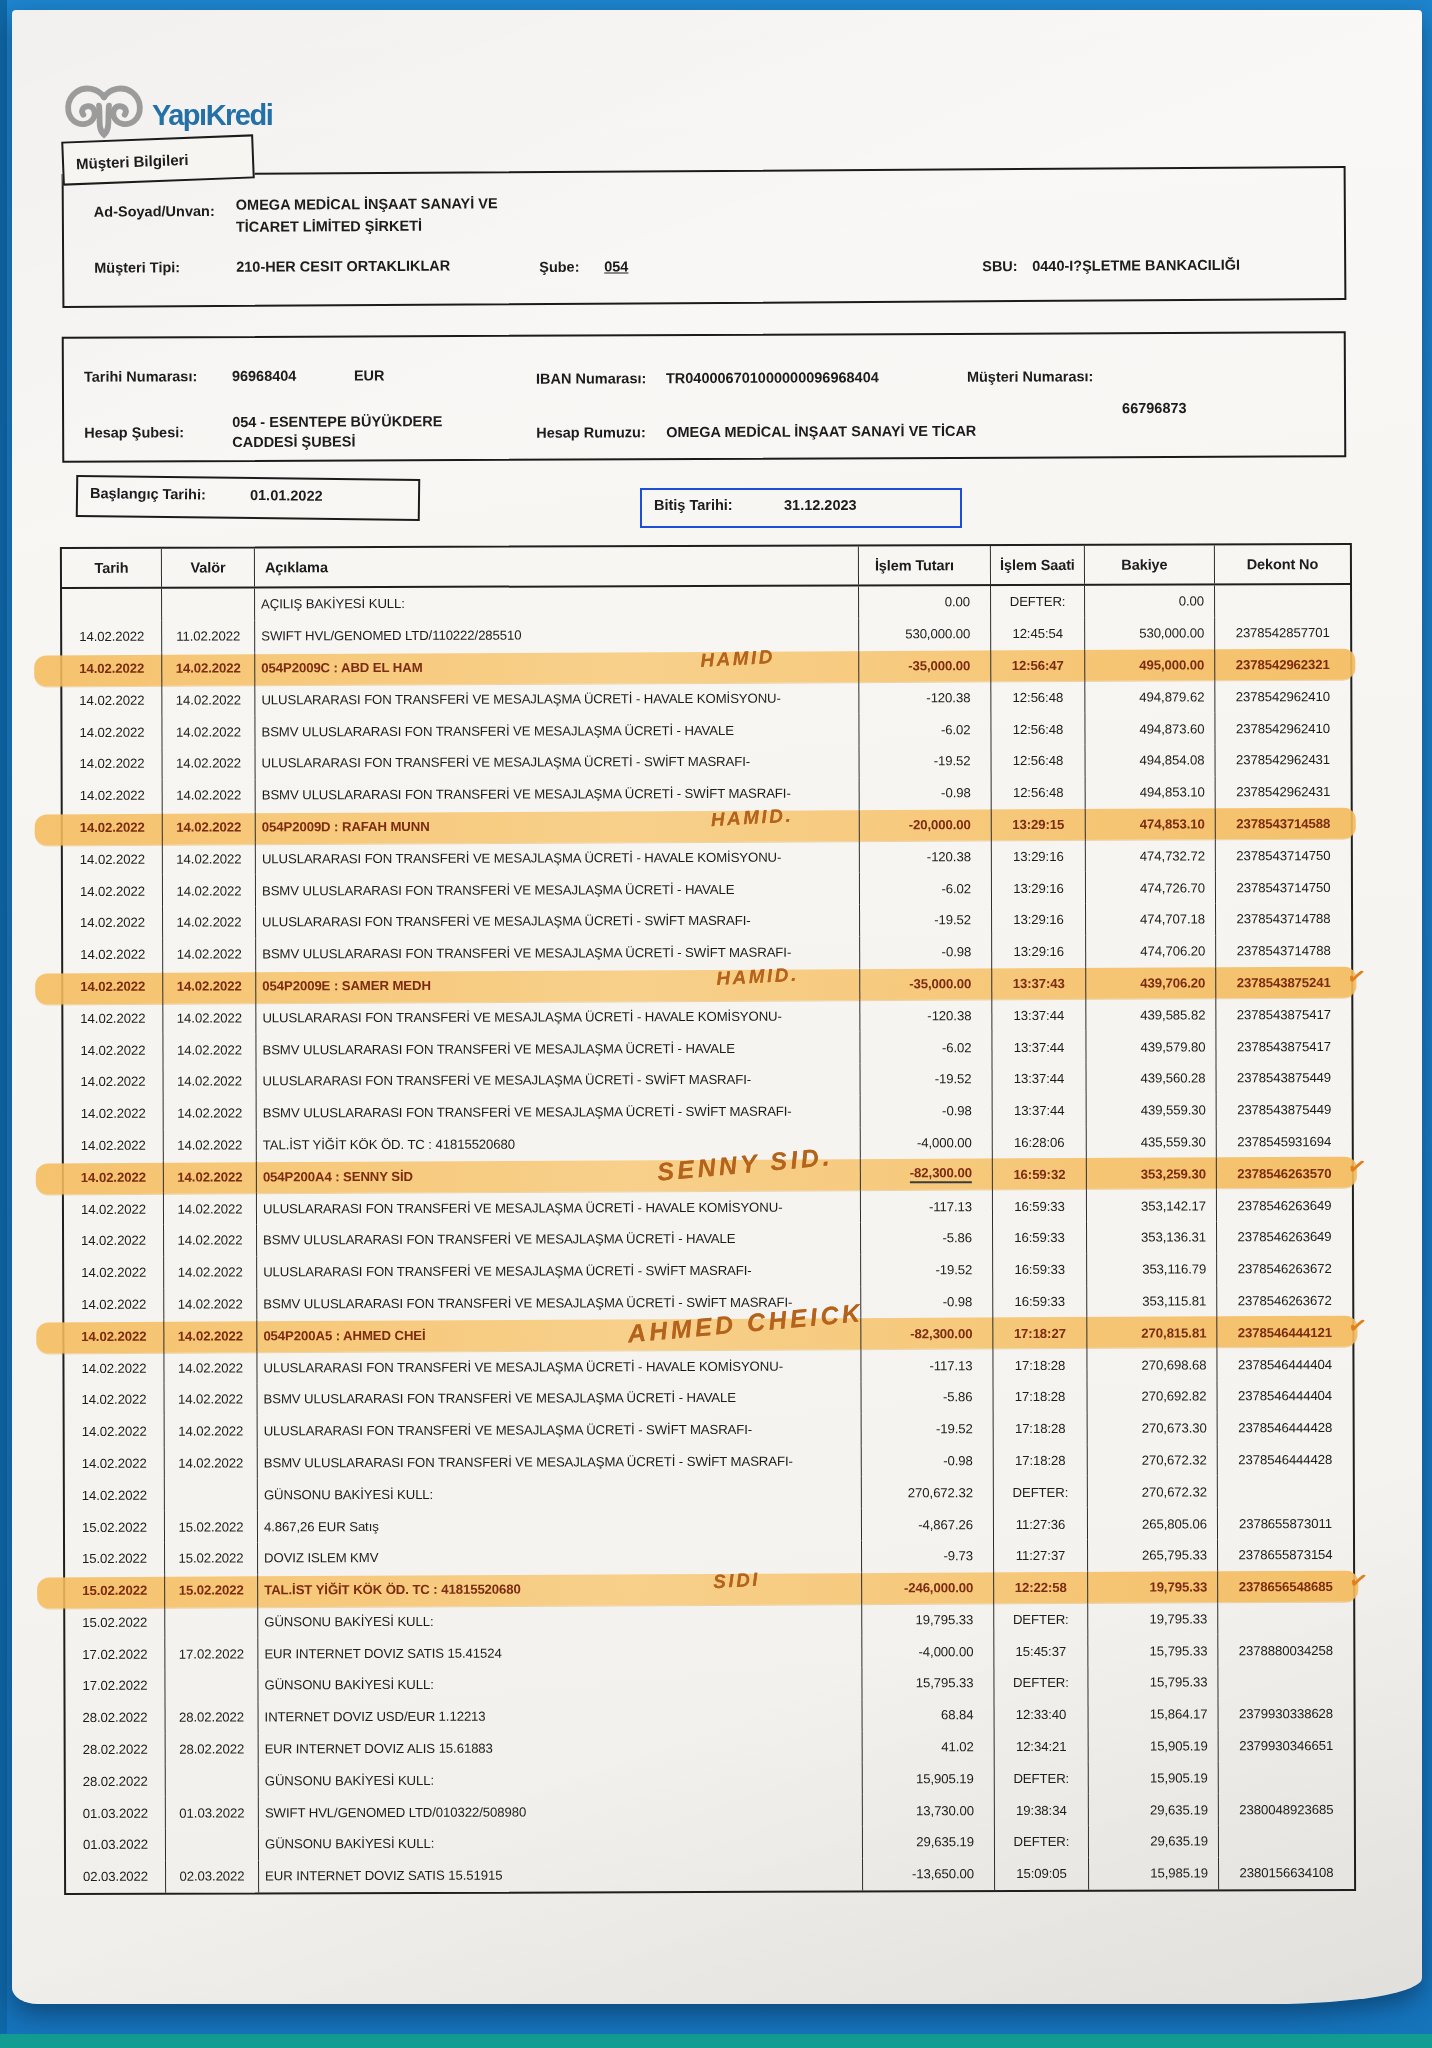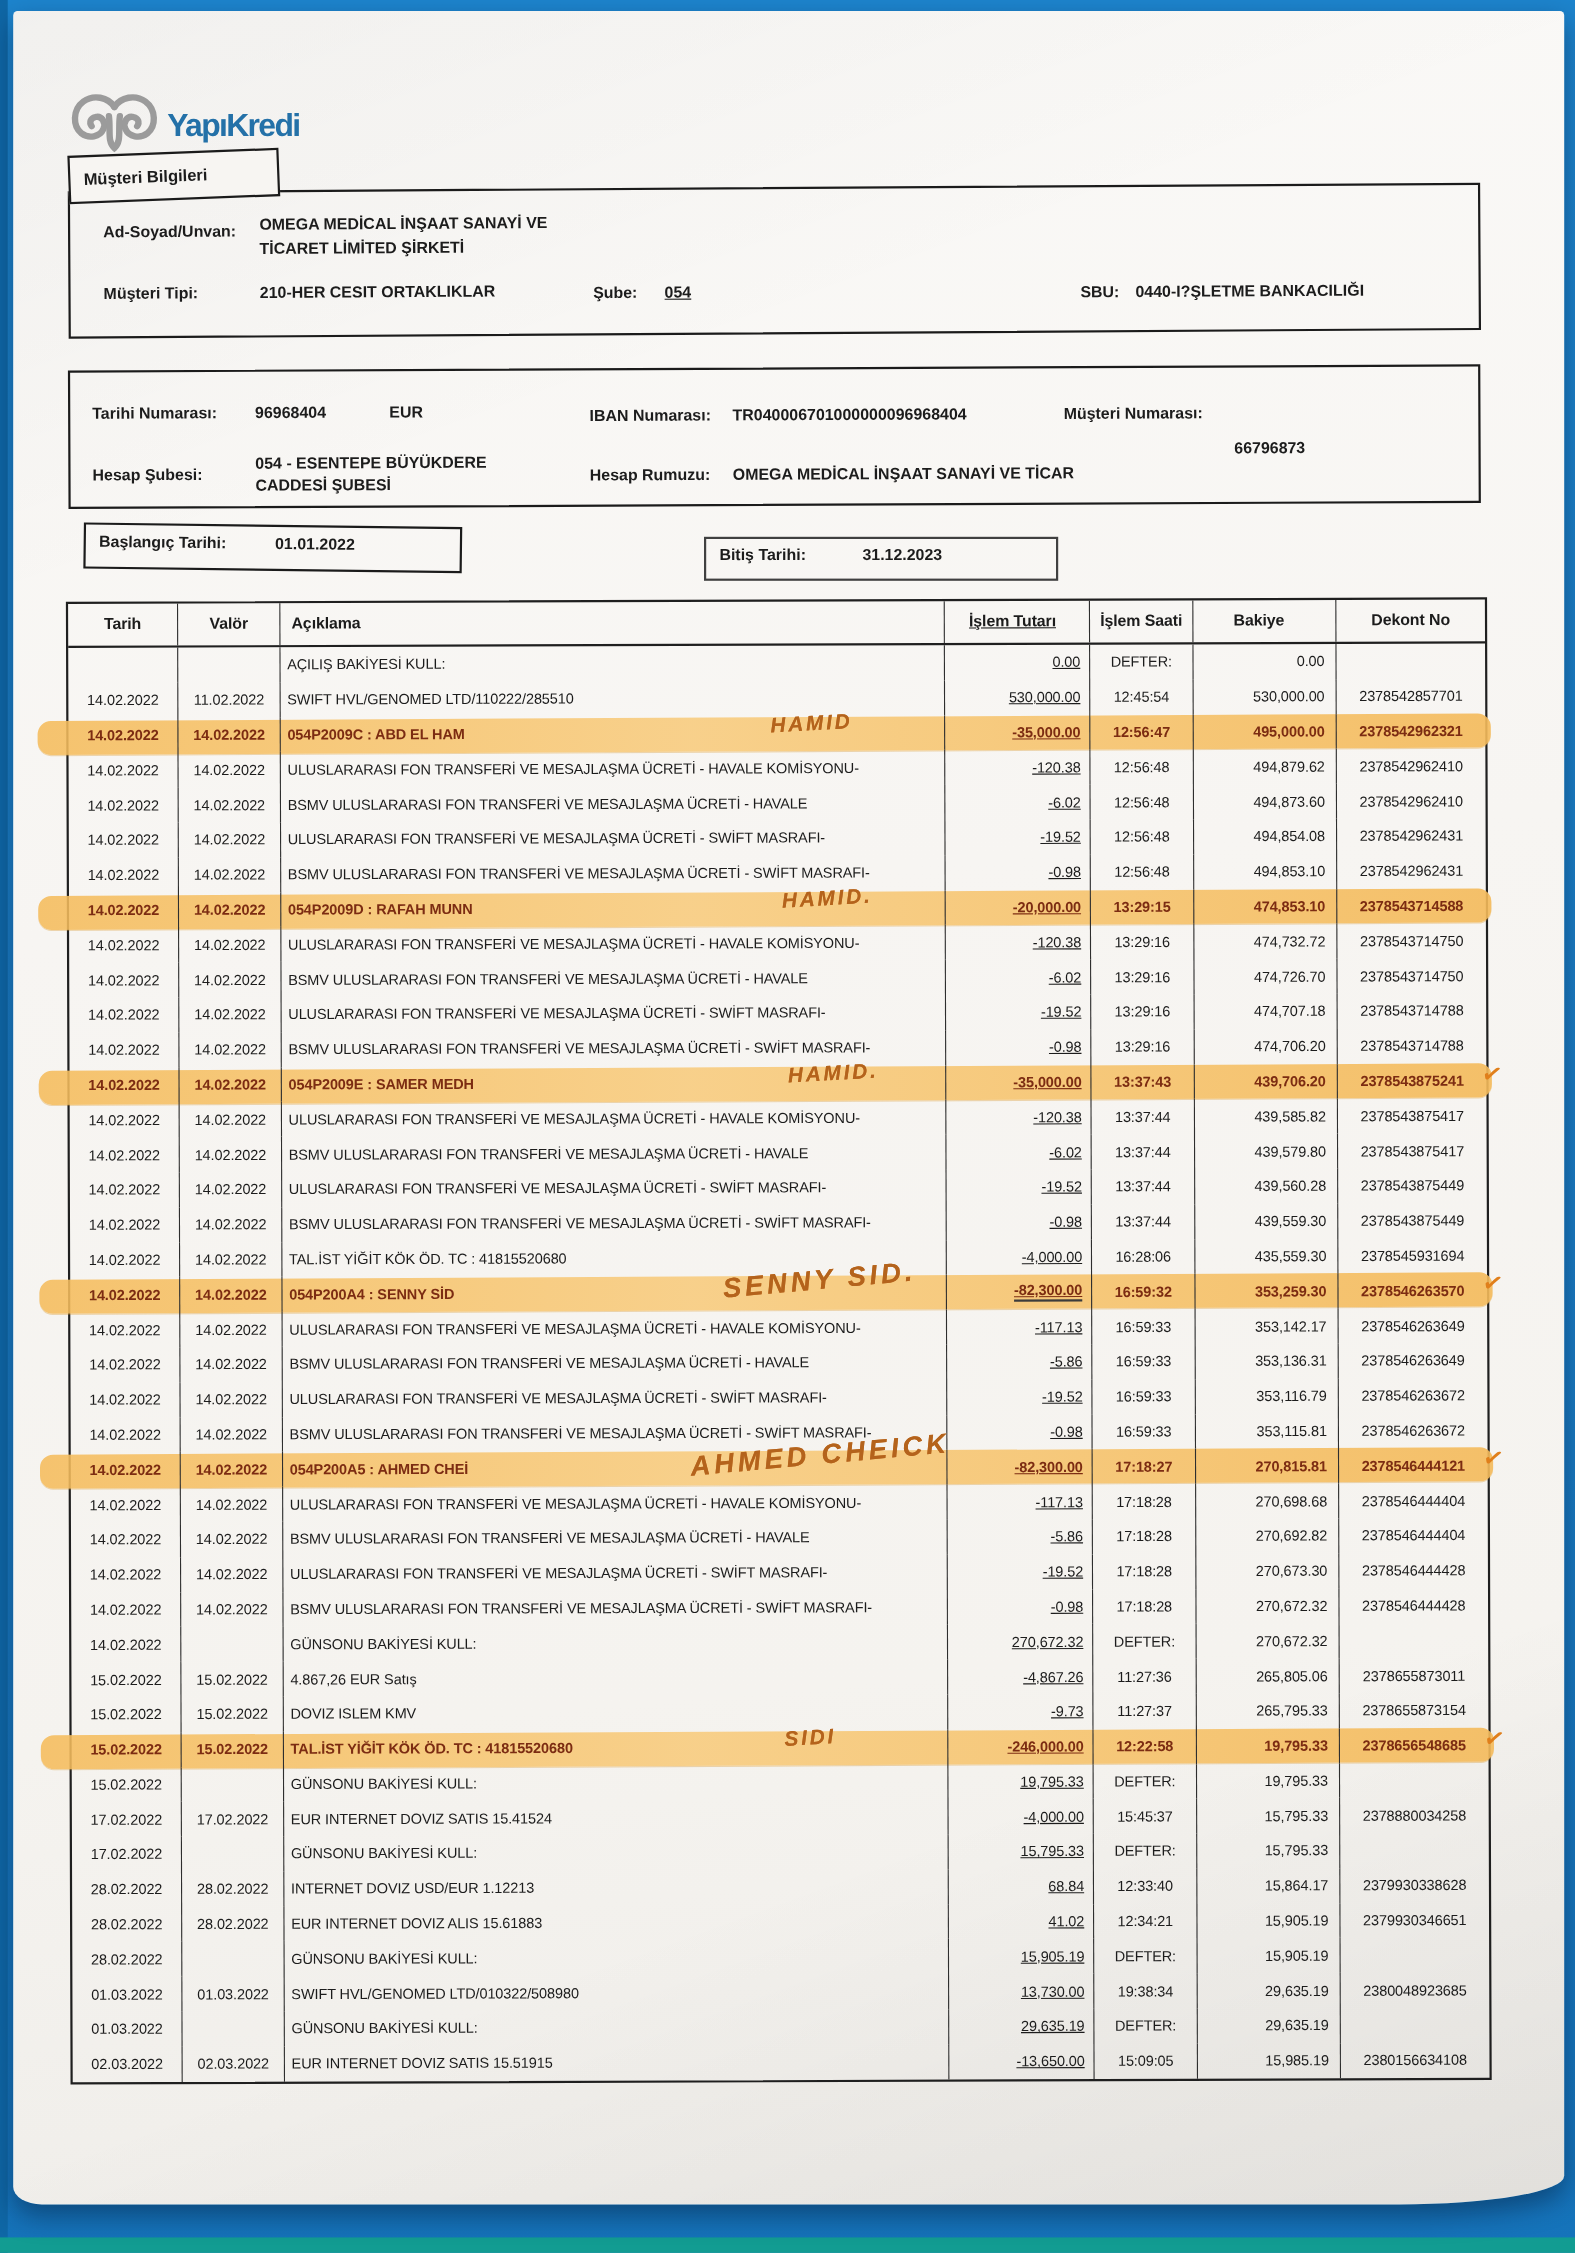--- a/index.html
+++ b/index.html
@@ -29,21 +29,21 @@
 
   
   .lblbox{
     left:62px;top:138px;width:176px;height:40px;border:2.5px solid #1b1b1b;
     background:#f7f5f2;display:flex;align-items:center;padding-left:12px;
     font-size:15px;font-weight:600;transform:rotate(-2.2deg);z-index:3;
   }
   .custbox{left:62px;top:170px;width:1280px;height:130px;border:2.5px solid #1b1b1b;transform:rotate(-.35deg);z-index:2;}
   .acctbox{left:62px;top:334px;width:1280px;height:122px;border:2.5px solid #1b1b1b;transform:rotate(-.25deg);}
   .datebox1{left:76px;top:477px;width:340px;height:38px;border:2.5px solid #1b1b1b;transform:rotate(.7deg);}
-  .datebox2{left:640px;top:488px;width:318px;height:36px;border:2px solid #404040;}
+  .datebox2{left:640px;top:488px;width:318px;height:36px;border:2px solid #1d4ed8;}
   .fld{position:absolute;font-size:14.5px;font-weight:600;white-space:nowrap;}
   .fldv{position:absolute;font-size:14.5px;font-weight:700;white-space:nowrap;}
 
   
   .stmt{
     left:62px;top:545px;width:1288px;border:2.4px solid #1f1f1f;
     transform:rotate(-.18deg);background:transparent;
   }
   .trow,.thead{
     display:grid;grid-template-columns:100px 93px 604px 132px 94px 130px 135px;
@@ -52,21 +52,21 @@
   .thead{height:38px;border-bottom:2.3px solid #1f1f1f;}
   .thead .cell{font-size:14.5px;font-weight:600;justify-content:center;}
   .trow{height:31.8px;font-size:13.2px;font-weight:500;}
   .cell{
     display:flex;align-items:center;height:100%;border-right:1.6px solid #2e2e2e;
     position:relative;z-index:1;white-space:nowrap;overflow:visible;letter-spacing:-.1px;
   }
   .cell:last-child{border-right:none;}
   .c-tarih,.c-valor,.c-saat,.c-dekont{justify-content:center;}
   .c-desc{justify-content:flex-start;padding:0 6px;}
-  .c-tutar{justify-content:flex-end;padding-right:8px;text-decoration:underline;}
+  .c-tutar{justify-content:flex-end;padding-right:20px;}
   .c-bakiye{justify-content:flex-end;padding-right:10px;}
   .thead .c-desc{justify-content:flex-start;padding-left:10px;}
 
   .trow.hl .cell{color:#7c2c12;font-weight:700;}
   .trow.hl::before{
     content:"";position:absolute;left:-28px;right:-5px;top:1px;bottom:0px;z-index:0;
     background:linear-gradient(90deg,rgba(245,188,92,.88),rgba(248,200,116,.82) 45%,rgba(244,186,90,.9));
     border-radius:12px;transform:rotate(-.12deg);
     box-shadow:0 1px 0 rgba(214,148,40,.35);
   }

